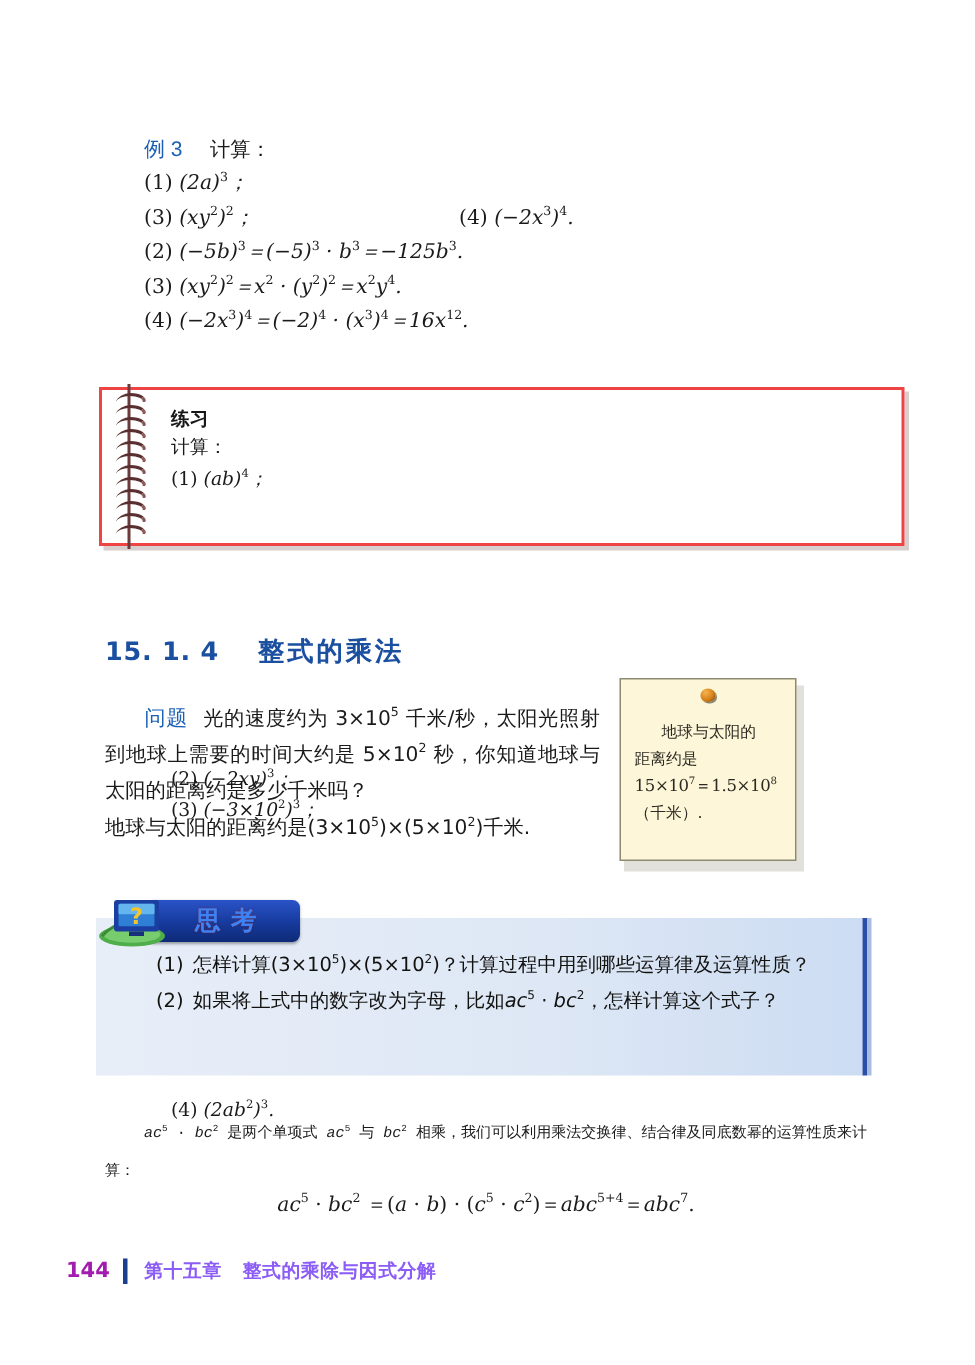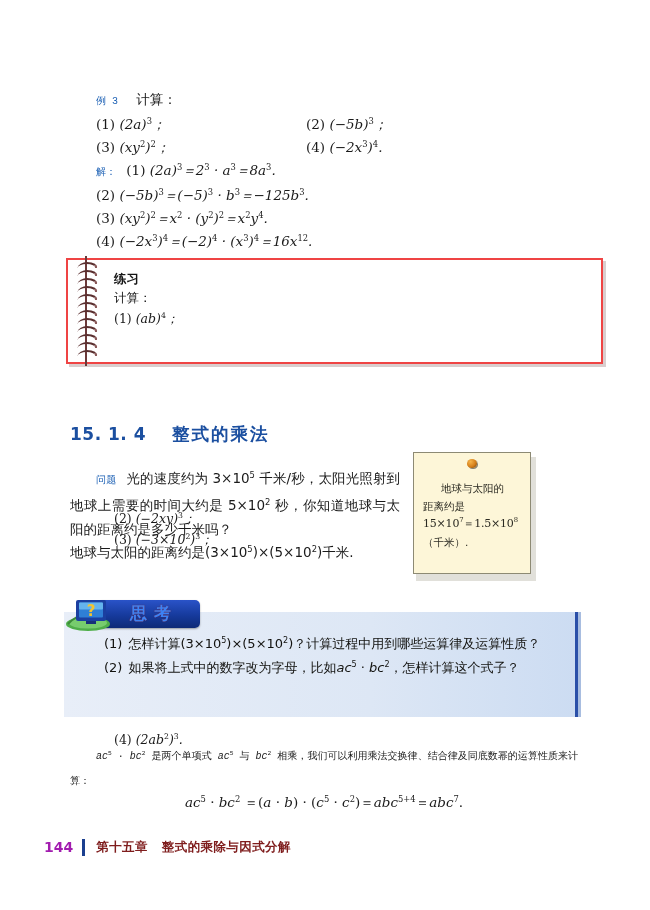--- a/index.html
+++ b/index.html
@@ -44,23 +44,23 @@
     top: 88px;
     width: 470px;
   }
   .ex-head {
     font-size: 13.5px;
     line-height: 22px;
     white-space: nowrap;
   }
   .label-blue {
     color: #1a5fb4;
-    font-family: Liberation Mono, monospace;
+    font-family: Liberation Sans, sans-serif;
     font-style: normal;
-    font-size: 10px;
+    font-size: 14px;
   }
   .ex-row {
     font-size: 13.5px;
     line-height: 23px;
     display: flex;
   }
   .ex-col-a { width: 210px; flex: 0 0 210px; }
   .ex-col-b { flex: 1 1 auto; }
   .sol-row {
     font-size: 13.5px;
@@ -335,64 +335,55 @@
   .foot-bar {
     width: 3px;
     height: 17px;
     background: #1b3f8f;
     margin-right: 11px;
   }
   .foot-title {
     font-family: "DejaVu Sans", "Liberation Sans", sans-serif;
     font-size: 12.5px;
     font-weight: bold;
-    color: #7f1d1d;
+    color: #8b5cf6;
     letter-spacing: 0.4px;
   }
   .foot-gap { display: inline-block; width: 14px; }
 </style>
 </head>
 <body>
 
 <div class="page">
 
   <div class="example-block">
 
     <div class="ex-head">
       <span class="label-blue">例 3</span>
       <span class="cn" style="margin-left:14px;">计算：</span>
     </div>
 
     <div class="ex-row">
       <div class="ex-col-a">
         <span class="up">(1)</span>
         <span class="math">(2<i>a</i>)<sup>3</sup>；</span>
-      </div>
-      <div class="ex-col-b">
-        <span class="up">(2)</span>
-        <span class="math">(−5<i>b</i>)<sup>3</sup>；</span>
       </div>
     </div>
 
     <div class="ex-row">
       <div class="ex-col-a">
         <span class="up">(3)</span>
         <span class="math">(<i>xy</i><sup>2</sup>)<sup>2</sup>；</span>
       </div>
       <div class="ex-col-b">
         <span class="up">(4)</span>
         <span class="math">(−2<i>x</i><sup>3</sup>)<sup>4</sup>.</span>
       </div>
     </div>
 
-    <div class="sol-row">
-      <span class="label-blue">解：</span>
-      <span class="up" style="margin-left:6px;">(1)</span>
-      <span class="math">(2<i>a</i>)<sup>3</sup>＝2<sup>3</sup> · <i>a</i><sup>3</sup>＝8<i>a</i><sup>3</sup>.</span>
-    </div>
     <div class="sol-row">
       <span class="up">(2)</span>
       <span class="math">(−5<i>b</i>)<sup>3</sup>＝(−5)<sup>3</sup> · <i>b</i><sup>3</sup>＝−125<i>b</i><sup>3</sup>.</span>
     </div>
     <div class="sol-row">
       <span class="up">(3)</span>
       <span class="math">(<i>xy</i><sup>2</sup>)<sup>2</sup>＝<i>x</i><sup>2</sup> · (<i>y</i><sup>2</sup>)<sup>2</sup>＝<i>x</i><sup>2</sup><i>y</i><sup>4</sup>.</span>
     </div>
     <div class="sol-row">
       <span class="up">(4)</span>

